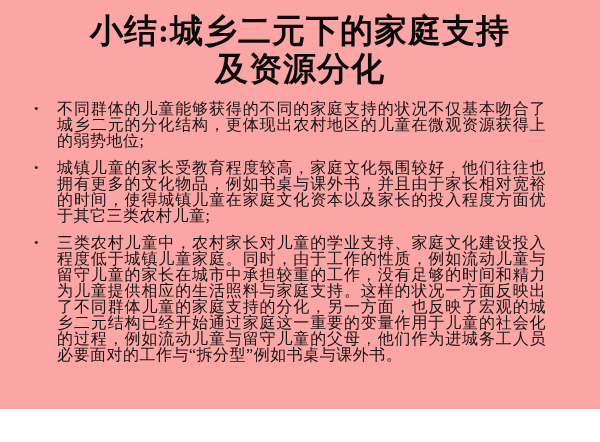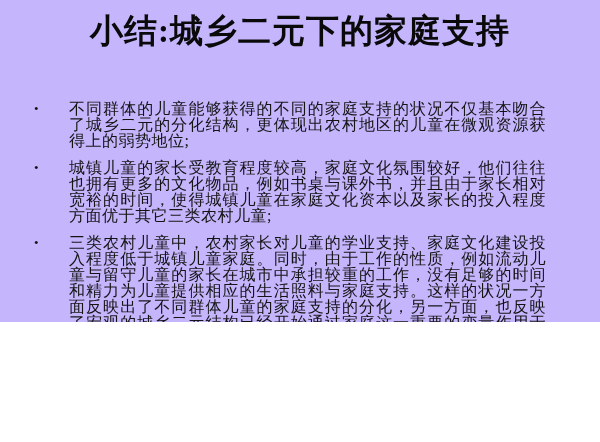--- a/index.html
+++ b/index.html
@@ -2,22 +2,22 @@
 <html lang="zh"><head>
 <meta charset="utf-8">
 <style>
   * { margin: 0; padding: 0; box-sizing: border-box; }
   html, body {
     width: 600px; height: 442px;
     font-family: "Liberation Serif", "DejaVu Serif", serif;
   }
   .slide {
     position: relative;
-    width: 600px; height: 322px;
-    background: #c4b5fd;
+    width: 600px; height: 409px;
+    background: #fca5a5;
     color: #111111;
     overflow: hidden;
   }
   .title-block {
     position: absolute;
     top: 12px; left: 0; right: 0;
     text-align: center;
     font-size: 33px;
     line-height: 38px;
     font-weight: bold;
@@ -45,30 +45,30 @@
     color: #111111;
   }
   .bullet-text {
     flex: 1 1 auto;
     font-size: 16px;
     line-height: 16px;
     letter-spacing: 0.5px;
     text-align: justify;
     text-justify: inter-ideograph;
     color: #141414;
-    margin-left: 12px;
   }
 </style>
 </head>
 <body>
 
 <div class="slide">
 
   <div class="title-block">
     <span class="title-line">小结:城乡二元下的家庭支持</span>
+    <span class="title-line">及资源分化</span>
   </div>
 
   <div class="content">
 
     <div class="bullet-item">
       <span class="bullet-marker">•</span>
       <div class="bullet-text">不同群体的儿童能够获得的不同的家庭支持的状况不仅基本吻合了城乡二元的分化结构，更体现出农村地区的儿童在微观资源获得上的弱势地位;</div>
     </div>
 
     <div class="bullet-item">

